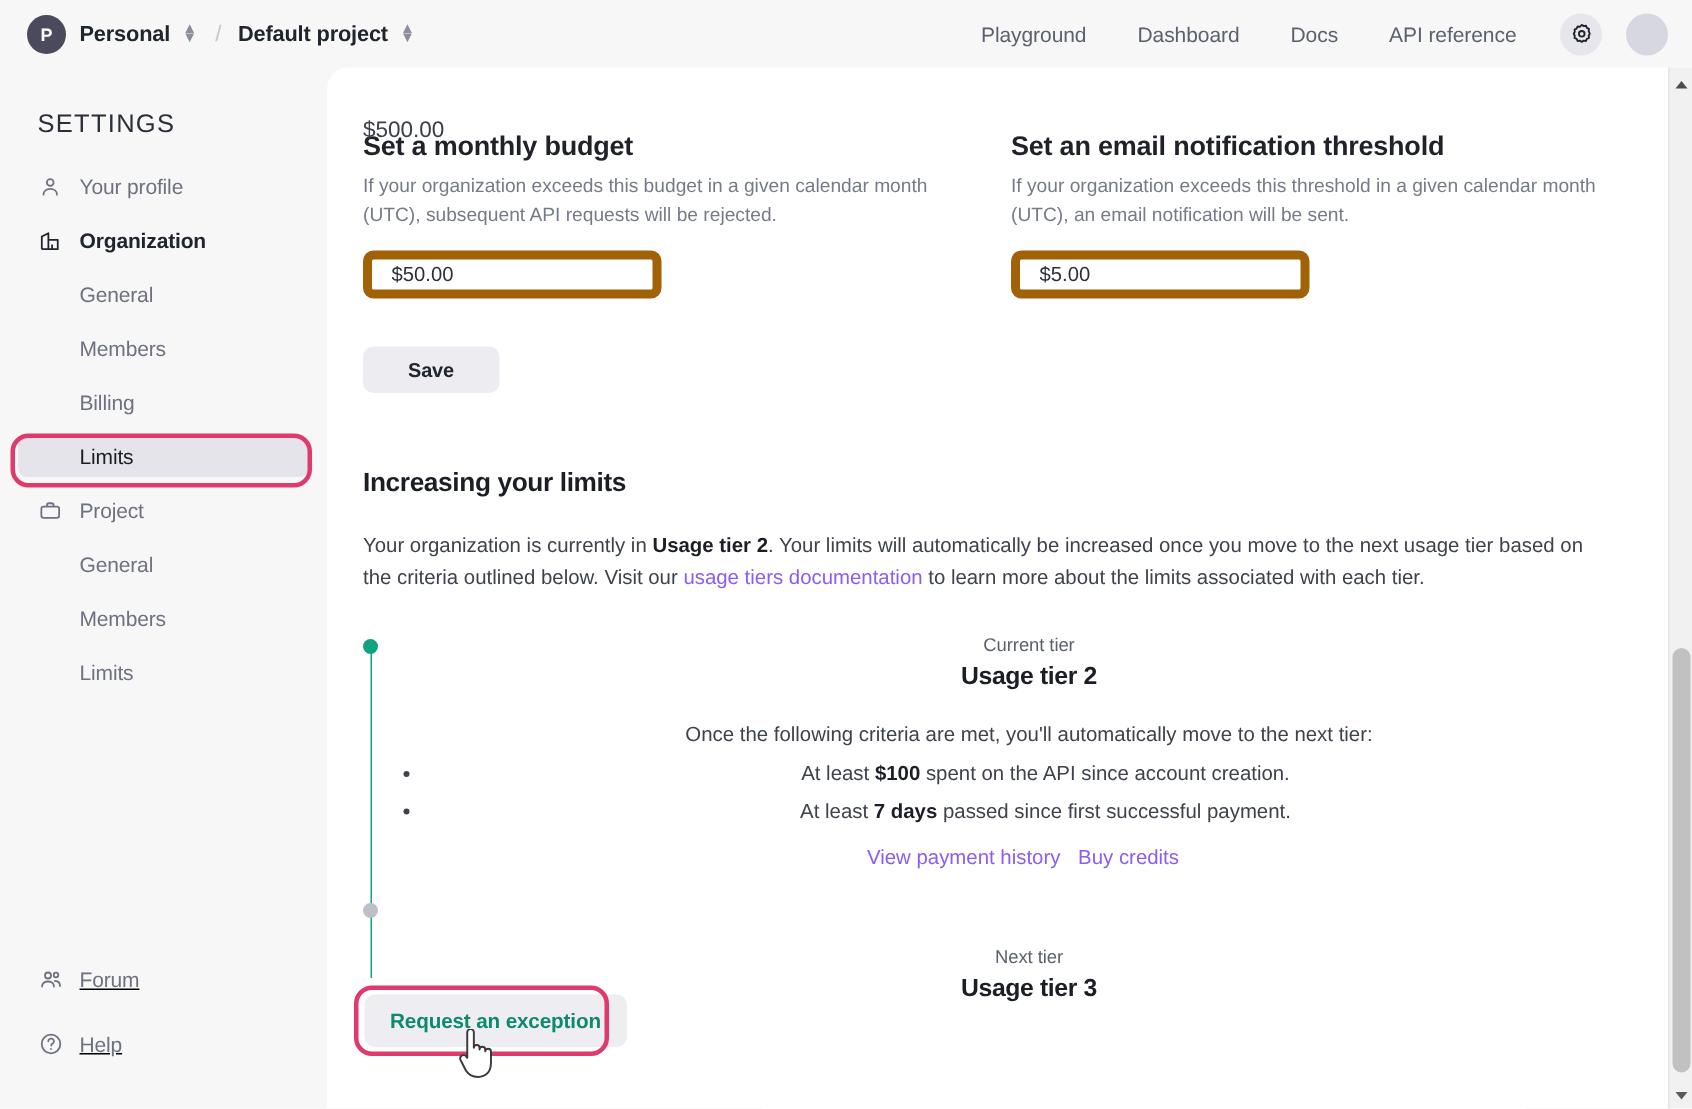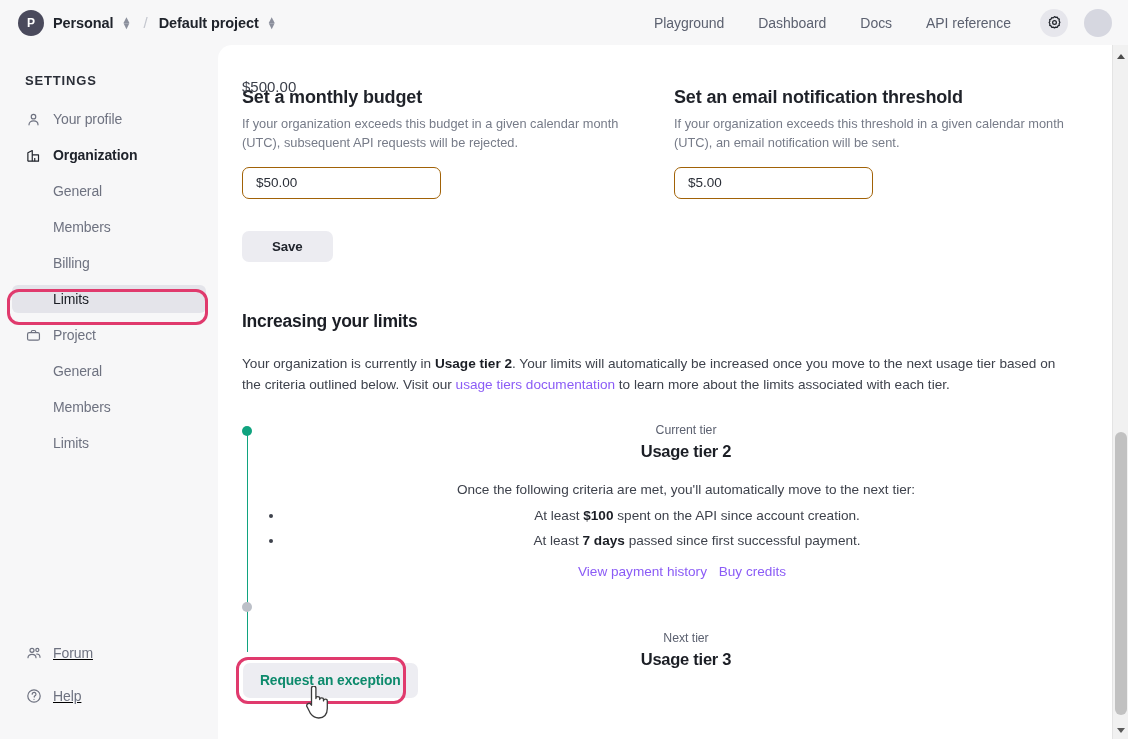--- a/index.html
+++ b/index.html
@@ -59,21 +59,21 @@
     background: #d6d7e0; margin-left: 16px; cursor: pointer;
   }
 
   
   .sidebar {
     position: absolute; top: 45px; left: 0;
     width: 218px; height: 694px;
     background: #f7f7f8;
   }
   .settings-label {
-    font-size: 13px; font-weight: 700; color: #2b2f38;
+    font-size: 17px; font-weight: 400; color: #2b2f38;
     letter-spacing: 0.85px; margin: 28px 0 16px 25px;
   }
   .nav-list { margin-top: 17px; }
   .nav-item {
     display: flex; align-items: center;
     height: 28px; margin: 0 12px 8px 12px;
     padding-left: 13px; border-radius: 6px;
     cursor: pointer; position: relative;
   }
   .nav-item .ic { width: 17px; height: 17px; margin-right: 11px; display:flex;align-items:center;justify-content:center; flex:none;}
@@ -116,21 +116,21 @@
   .field-title {
     font-size: 18px; font-weight: 700; color: #1f2229;
     letter-spacing: -0.15px; margin-bottom: 7px;
   }
   .field-desc {
     font-size: 12.8px; color: #767b88; line-height: 1.48;
     max-width: 404px;
   }
   .txt-input {
     margin-top: 14px; width: 199px; height: 32px;
-    border: 1px solid #a16207; border-radius: 7px;
+    border: 6px solid #a16207; border-radius: 7px;
     background: #fff; font-size: 13.5px; color: #2b2f38;
     padding: 0 13px; font-family: "Liberation Sans", sans-serif;
     outline: none;
   }
   .save-btn {
     margin-top: 32px; height: 31px; padding: 0 30px;
     background: #ececf1; border: none; border-radius: 7px;
     font-size: 13.3px; color: #21252d; font-weight: 600;
     font-family: "Liberation Sans", sans-serif; cursor: pointer;
     letter-spacing: -0.1px;

